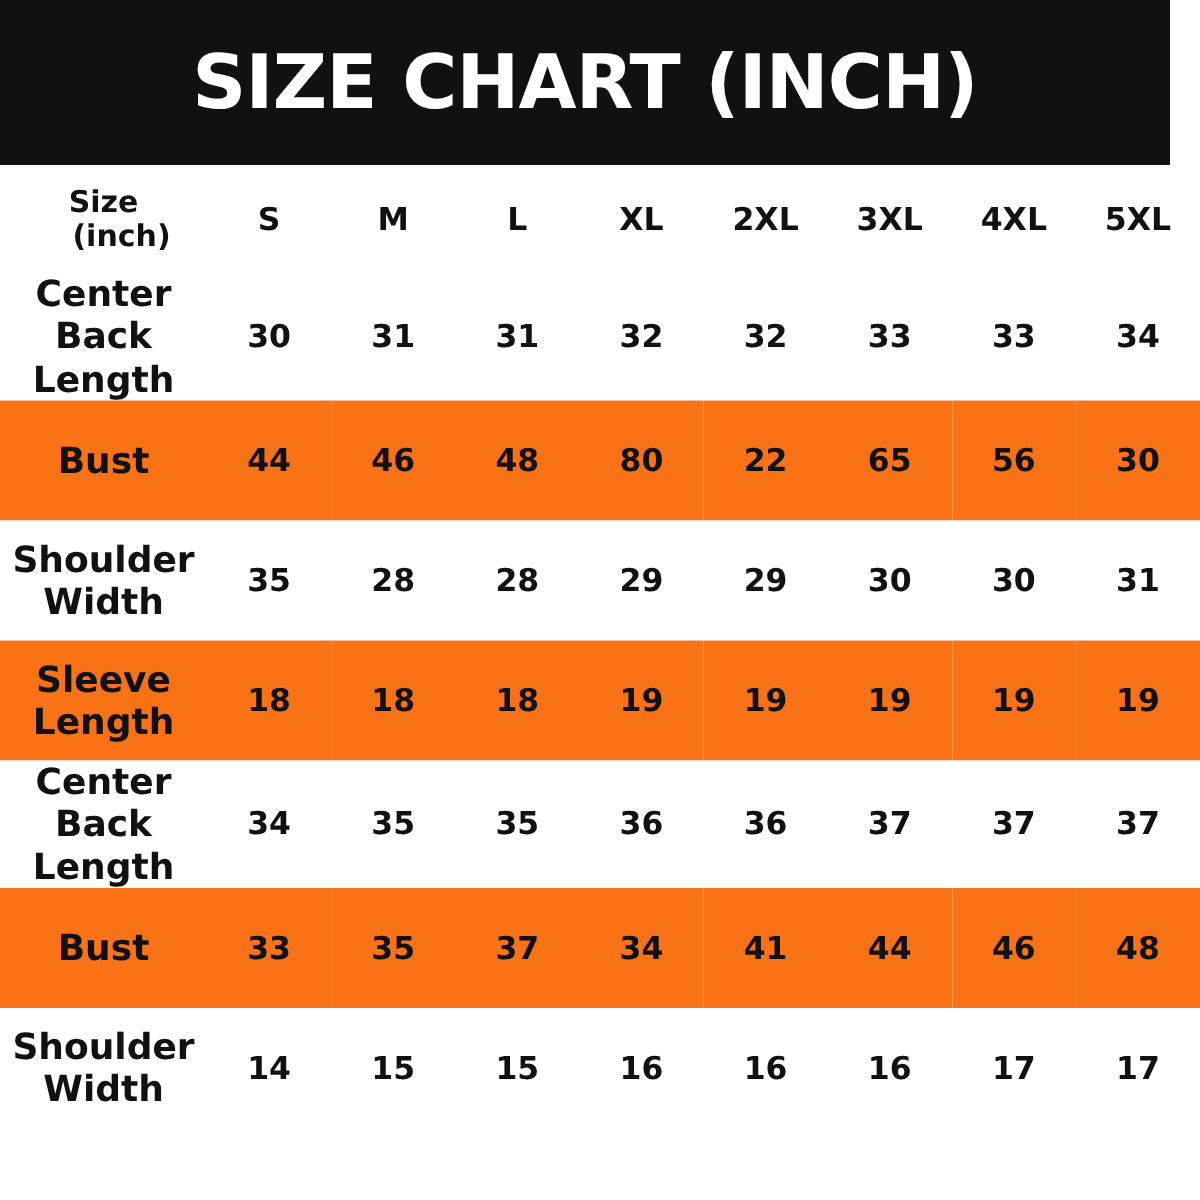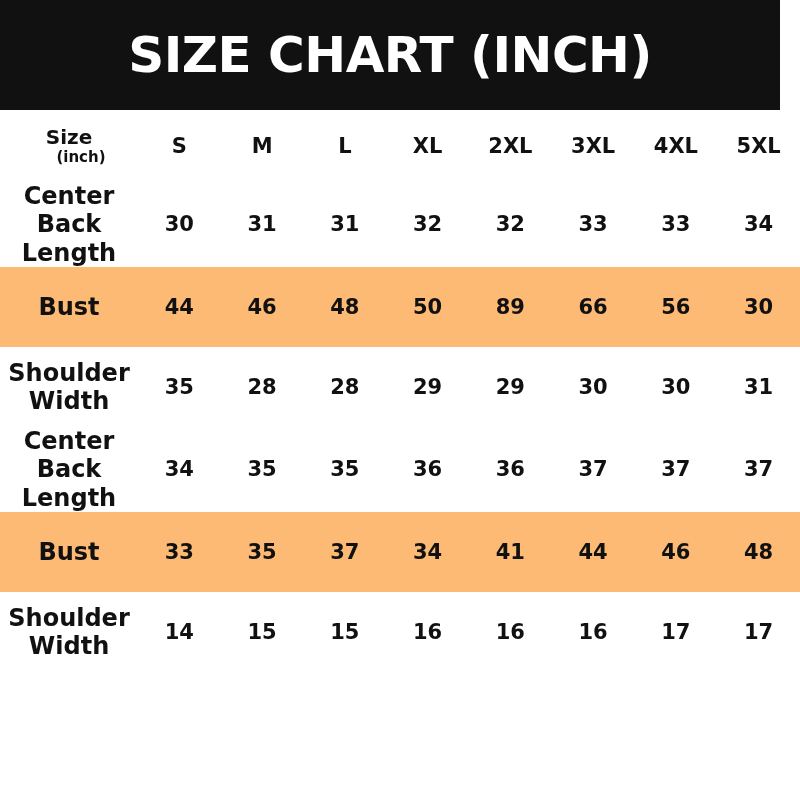--- a/index.html
+++ b/index.html
@@ -48,34 +48,34 @@
     vertical-align: middle;
     font-family: "DejaVu Sans", sans-serif;
     font-weight: bold;
     color: #111111;
     padding: 0;
   }
   col.label-col { width: 138px; }
   col.size-col { width: 82.75px; }
 
   tr.row-white td { background: #ffffff; }
-  tr.row-grey td { background: #fdba74; }
+  tr.row-grey td { background: #f97316; }
 
   .hdr-row td {
     height: 72px;
     font-size: 21px;
     margin-left: 13px;
   }
   .hdr-row td.label-cell {
     font-size: 20px;
     line-height: 1.15;
   }
   .hdr-row td.label-cell .sub {
     display: block;
-    font-size: 15px;
+    font-size: 20px;
     padding-left: 24px;
   }
 
   .data-row td {
     font-size: 21px;
   }
   .data-row td.label-cell {
     font-size: 24px;
     line-height: 1.18;
     padding: 0 6px;
@@ -131,39 +131,53 @@
           <td>33</td>
           <td>34</td>
         </tr>
         <tr class="data-row h80 row-grey">
           <td class="label-cell">
             <div>Bust</div>
           </td>
           <td>44</td>
           <td>46</td>
           <td>48</td>
-          <td>50</td>
-          <td>89</td>
-          <td>66</td>
+          <td>80</td>
+          <td>22</td>
+          <td>65</td>
           <td>56</td>
           <td>30</td>
         </tr>
         <tr class="data-row h80 row-white">
           <td class="label-cell">
             <div>Shoulder</div>
             <div>Width</div>
           </td>
           <td>35</td>
           <td>28</td>
           <td>28</td>
           <td>29</td>
           <td>29</td>
           <td>30</td>
           <td>30</td>
           <td>31</td>
+        </tr>
+        <tr class="data-row h80 row-grey">
+          <td class="label-cell">
+            <div>Sleeve</div>
+            <div>Length</div>
+          </td>
+          <td>18</td>
+          <td>18</td>
+          <td>18</td>
+          <td>19</td>
+          <td>19</td>
+          <td>19</td>
+          <td>19</td>
+          <td>19</td>
         </tr>
         <tr class="data-row h84 row-white">
           <td class="label-cell">
             <div>Center</div>
             <div>Back</div>
             <div>Length</div>
           </td>
           <td>34</td>
           <td>35</td>
           <td>35</td>

